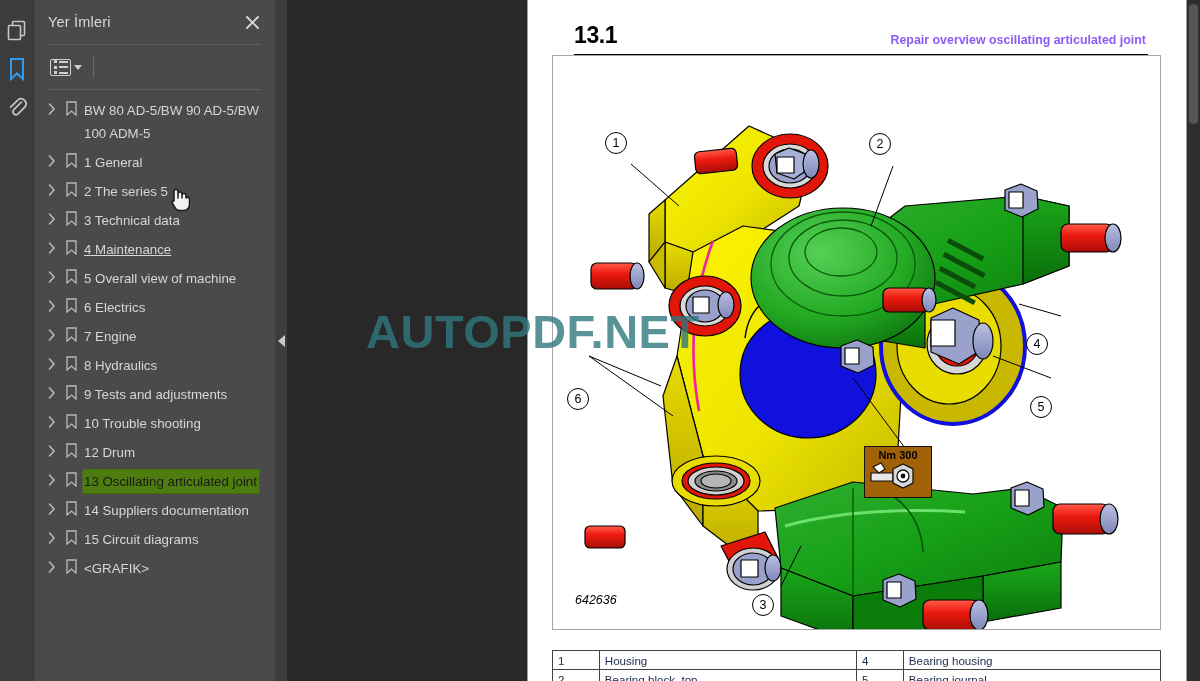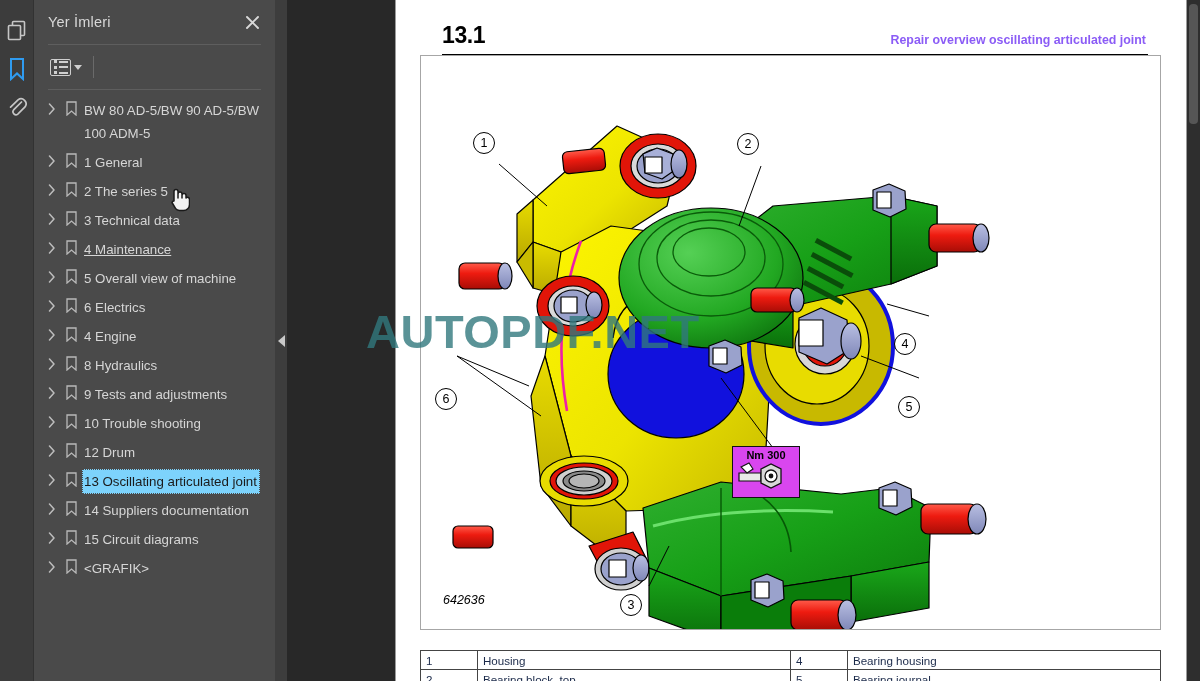--- a/index.html
+++ b/index.html
@@ -77,21 +77,21 @@
     display: flex; justify-content: center;
   }
   .twisty svg { display:block; }
   .bmk-ico { width: 22px; flex: 0 0 22px; padding-top: 3px; display:flex; justify-content:center; }
   .bm-label {
     color: #d6d6d6; font-size: 13.3px; line-height: 23px;
     padding: 1px 3px 1px 2px; max-width: 182px;
   }
   .bm.hovered .bm-label { text-decoration: underline; }
   .bm.selected .bm-label {
-    background: #7dd3fc; color: #1b1b1b;
+    background: #4d7c0f; color: #1b1b1b;
     outline: 1px dotted #4a4a4a; outline-offset: -1px;
   }
 
   
   #divider {
     width: 12px; flex: 0 0 12px; height: 681px; background: #3d3d3d;
     display: flex; align-items: center; justify-content: center;
     cursor: pointer;
   }
   #divider .tri {
@@ -100,21 +100,21 @@
     border-right: 7px solid #c9c9c9;
   }
 
   
   #viewer {
     flex: 1; height: 681px; background: #282828;
     position: relative; overflow: hidden;
     display: flex; justify-content: flex-end;
   }
   #page {
-    width: 792px; height: 681px; background: #ffffff;
+    width: 660px; height: 681px; background: #ffffff;
     border-left: 1px solid #9b9b9b; border-right: 1px solid #9b9b9b;
     margin-right: 13px;
     position: relative; padding: 14px 14px 0 22px;
   }
 
   
   #doc-head { position: relative; height: 40px; }
   #doc-num {
     position: absolute; left: 24px; top: 8px;
     font-family: "Liberation Sans", sans-serif;
@@ -169,21 +169,21 @@
     position: absolute; right: 0; top: 0; width: 13px; height: 681px;
     background: #2e2e2e; z-index: 5;
   }
   #scroll-thumb {
     position: absolute; right: 2px; top: 4px; width: 9px; height: 120px;
     background: #565656; border-radius: 4px;
   }
 
   
   .torque {
-    position: absolute; background: #d946ef; border: 1px solid #111;
+    position: absolute; background: #a16207; border: 1px solid #111;
     display: flex; flex-direction: column; align-items: center;
     padding: 2px 4px 1px 4px;
   }
   .torque .t-txt { font-size: 11px; font-weight: bold; color: #000; white-space: nowrap; }
 
   
   .callout {
     position: absolute; width: 22px; height: 22px; border-radius: 50%;
     border: 1.6px solid #000; background: #fff; color: #000;
     font-size: 12.5px; display: flex; align-items: center; justify-content: center;
@@ -348,21 +348,21 @@
           <span class="twisty">
             <svg width="8" height="12" viewBox="0 0 8 12">
               <path d="M1.5 1 L6 6 L1.5 11" fill="none" stroke="#bdbdbd" stroke-width="1.5" stroke-linecap="round" stroke-linejoin="round"></path>
             </svg>
           </span>
           <span class="bmk-ico">
             <svg width="11" height="15" viewBox="0 0 11 15">
               <path d="M1 1 h9 v13 l-4.5 -4 l-4.5 4 z" fill="none" stroke="#b9b9b9" stroke-width="1.3"></path>
             </svg>
           </span>
-          <span class="bm-label">4 Engine</span>
+          <span class="bm-label">7 Engine</span>
         </div>
         <div class="bm">
           <span class="twisty">
             <svg width="8" height="12" viewBox="0 0 8 12">
               <path d="M1.5 1 L6 6 L1.5 11" fill="none" stroke="#bdbdbd" stroke-width="1.5" stroke-linecap="round" stroke-linejoin="round"></path>
             </svg>
           </span>
           <span class="bmk-ico">
             <svg width="11" height="15" viewBox="0 0 11 15">
               <path d="M1 1 h9 v13 l-4.5 -4 l-4.5 4 z" fill="none" stroke="#b9b9b9" stroke-width="1.3"></path>

